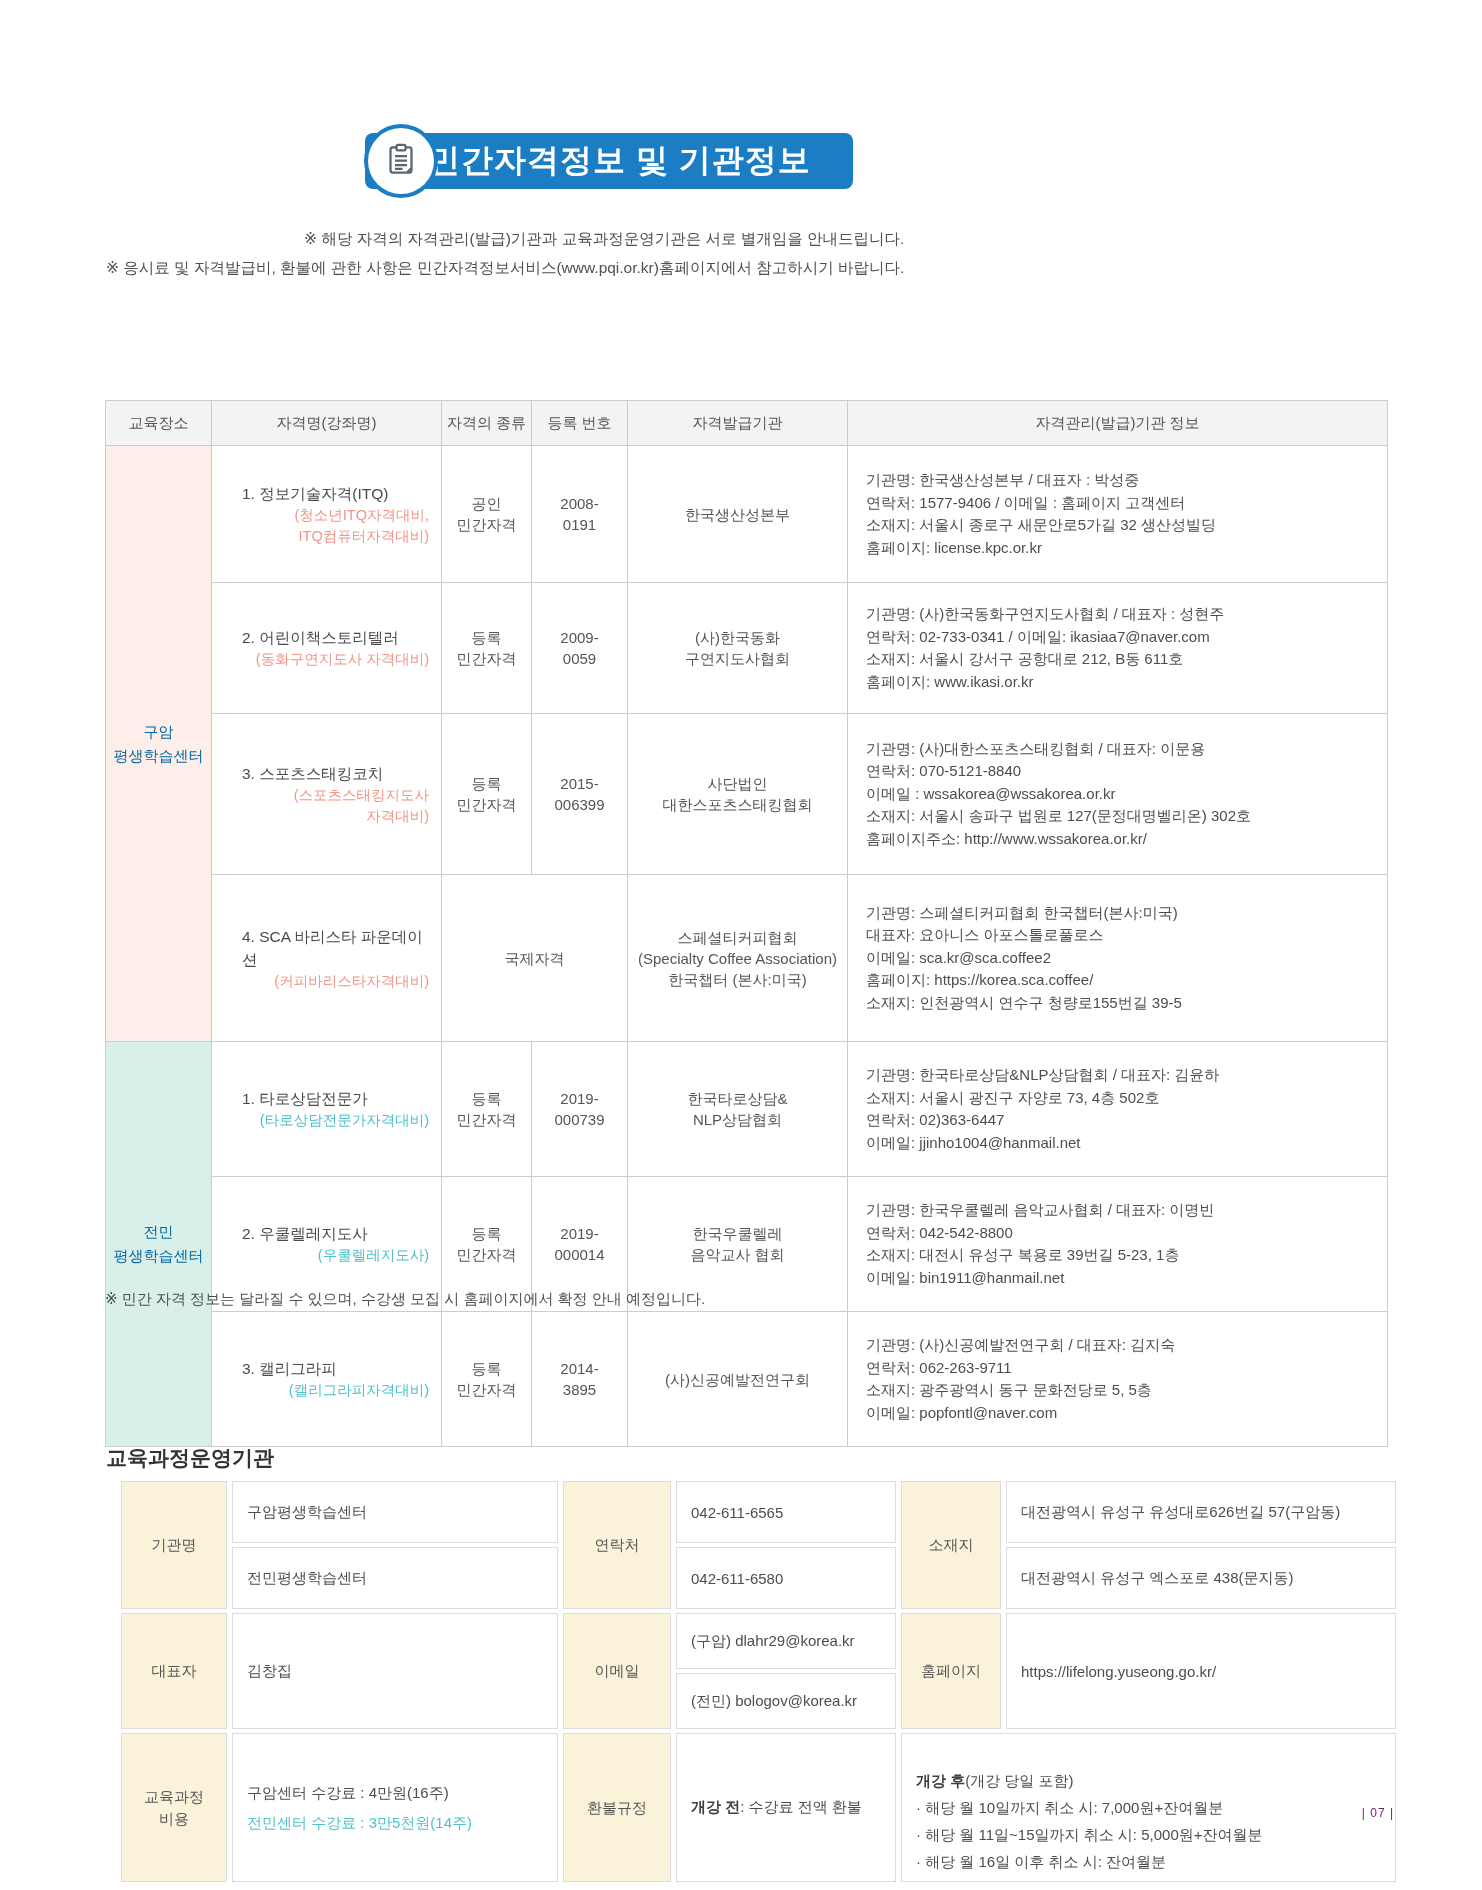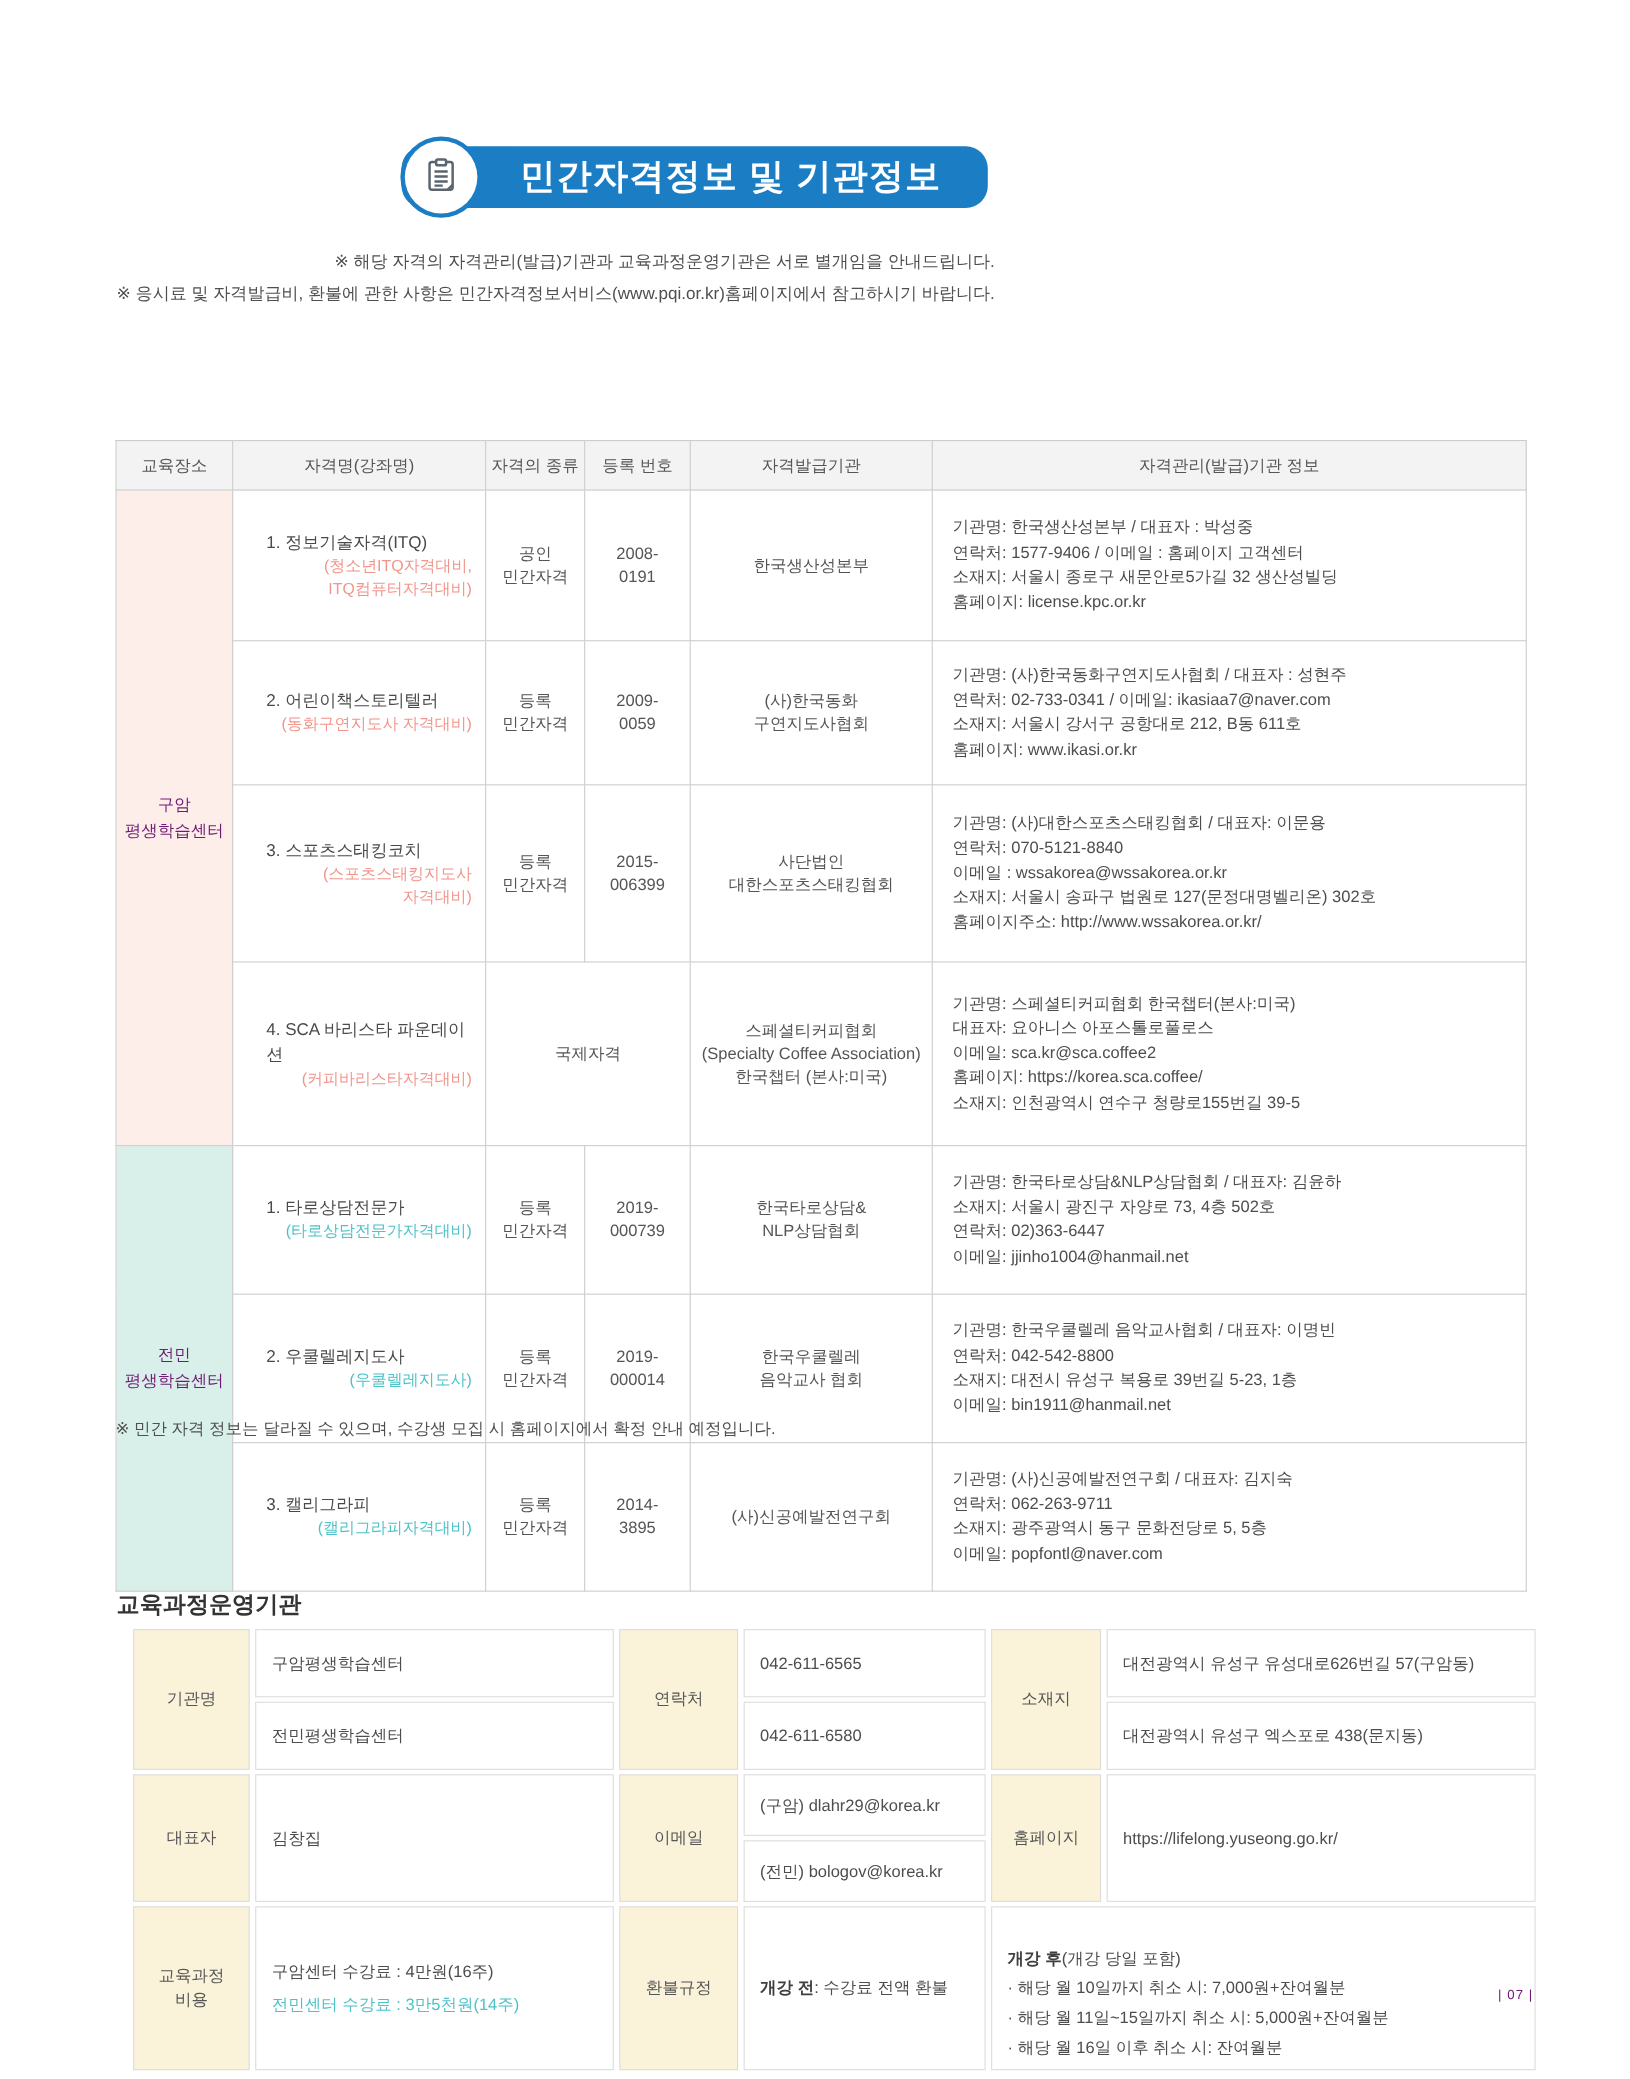--- a/index.html
+++ b/index.html
@@ -3,34 +3,34 @@
 <meta charset="utf-8">
 <style>
   html,body{margin:0;padding:0;background:#fff;}
   body{
     width:1482px;height:1890px;position:relative;
     font-family:"Liberation Sans","DejaVu Sans",sans-serif;
     color:#4d4d4d;
   }
   
   .banner-wrap{position:absolute;top:133px;left:365px;}
-  .banner{position:relative;background:#1b7ec5;border-radius:20px;height:56px;
-          display:flex;align-items:center;padding:0 42px 0 108px;}
+  .banner{position:relative;background:#1b7ec5;border-radius:8px;height:56px;
+          display:flex;align-items:center;padding:0 42px 0 63px;}
   .banner-title{color:#ffffff;font-size:32px;font-weight:bold;letter-spacing:1px;white-space:nowrap;}
   .banner-circle{position:absolute;left:3px;top:-5px;width:66px;height:66px;background:#ffffff;
           border-radius:50%;box-shadow:0 0 0 4px #1b7ec5;display:flex;align-items:center;justify-content:center;}
   
   .notes{position:absolute;top:224px;left:106px;font-size:15.5px;line-height:29px;color:#4f4f4f;text-align:right;}
   
   .qtable{position:absolute;top:400px;left:105px;width:1282px;border-collapse:collapse;
           table-layout:fixed;font-size:15px;}
   .qtable th,.qtable td{border:1px solid #cccccc;vertical-align:middle;}
   .qtable th{background:#f3f3f3;font-weight:normal;color:#555555;height:42px;}
   .center{text-align:center;color:#555555;white-space:pre-line;line-height:21px;}
-  .loc{background:#fdeeea;text-align:center;white-space:pre-line;line-height:24px;color:#701a75;}
+  .loc{background:#fdeeea;text-align:center;white-space:pre-line;line-height:24px;color:#0369a1;}
   .loc.teal-bg{background:#d9f0ea;}
   .namecell{padding:10px 12px 10px 30px;}
   .qname{color:#4a4a4a;font-size:15.5px;line-height:23px;}
   .qsub{font-size:14.5px;line-height:21px;padding-left:13px;white-space:pre-line;text-align:right;}
   .sub-pink{color:#f2958b;}
   .sub-teal{color:#4ec2c9;}
   .infocell{padding:12px 8px 12px 18px;font-size:15px;line-height:22.5px;white-space:pre-line;color:#4d4d4d;}
   .r1 td{height:112px;} .r2 td{height:106px;} .r3 td{height:136px;}
   .r4 td{height:142px;} .r5 td{height:110px;} .r6 td{height:110px;} .r7 td{height:110px;}
   

